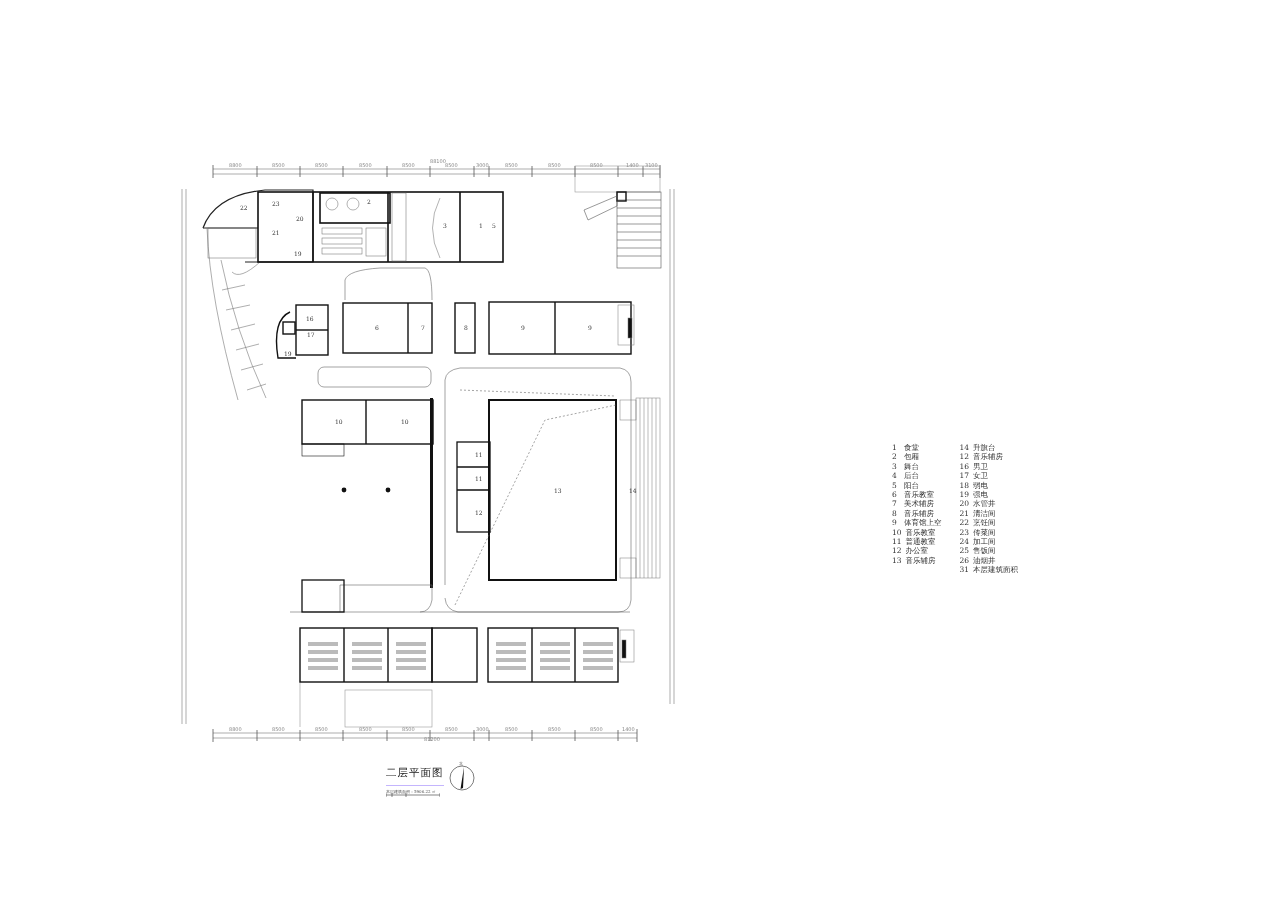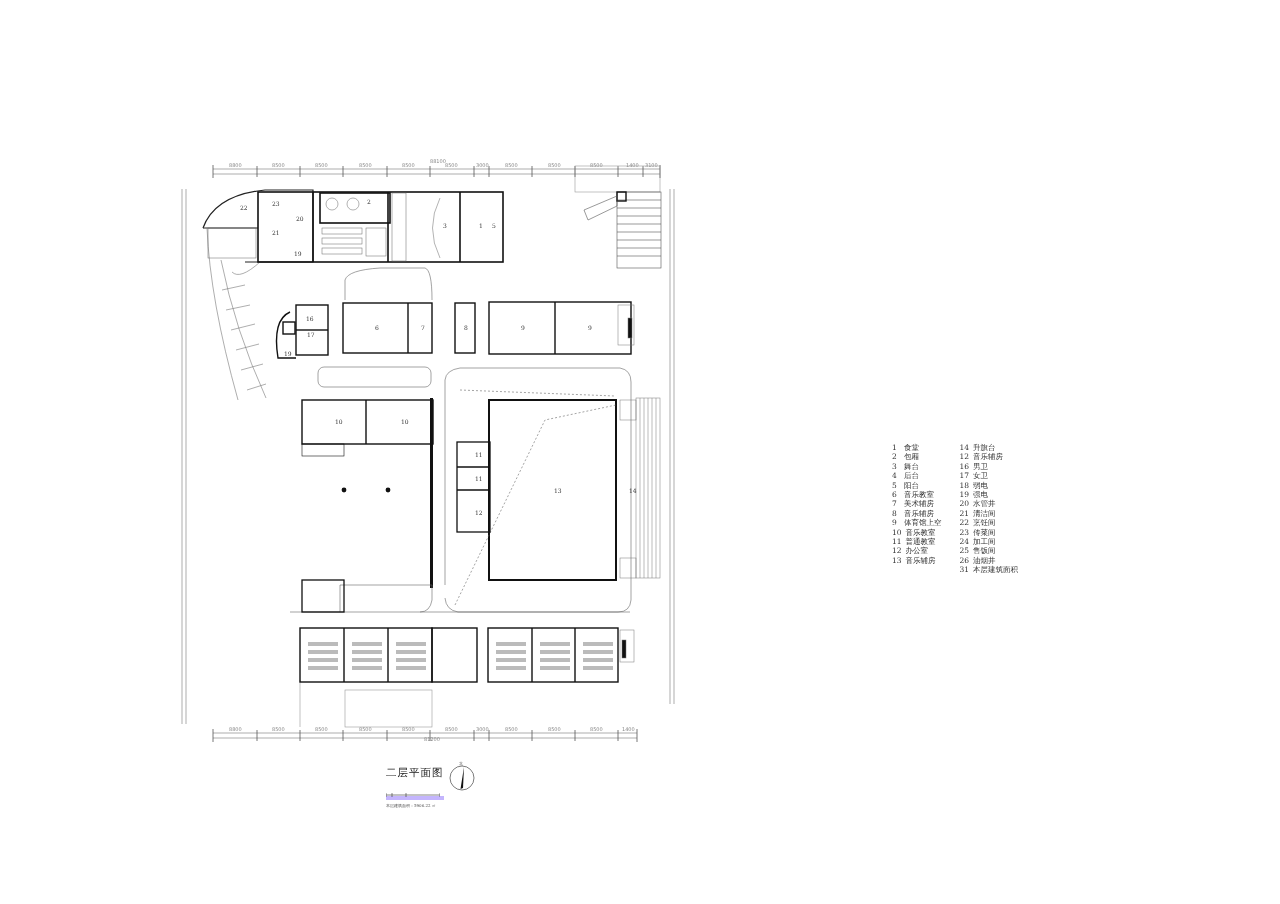--- a/index.html
+++ b/index.html
@@ -5,21 +5,21 @@
   html,body{margin:0;padding:0;background:#ffffff;}
   body{width:1280px;height:904px;position:relative;overflow:hidden;font-family:"DejaVu Serif",serif;color:#222;}
   #plan{position:absolute;left:0;top:0;width:1280px;height:904px;}
   .dimtxt{font-family:"DejaVu Sans",sans-serif;font-size:5px;fill:#888;}
   .roomlbl{font-family:"DejaVu Serif",serif;font-size:6px;fill:#333;}
   .legend{position:absolute;left:892px;top:443px;display:flex;gap:18px;font-size:7.5px;line-height:9.4px;color:#333;}
   .legend .col{display:flex;flex-direction:column;}
   .legend .item{display:flex;gap:4px;white-space:nowrap;}
   .legend .num{min-width:8px;}
   .title-block{position:absolute;left:386px;top:766px;}
-  .title-main{font-size:10.5px;letter-spacing:1px;border-bottom:4px solid #c4b5fd;padding-bottom:16px;color:#222;}
+  .title-main{font-size:10.5px;letter-spacing:1px;border-bottom:1px solid #c4b5fd;padding-bottom:5px;color:#222;}
   .title-sub{font-size:4px;color:#555;margin-top:3px;white-space:nowrap;}
   .scalebar{position:absolute;left:386px;top:793px;width:54px;height:4px;}
   .north{position:absolute;left:447px;top:760px;width:30px;height:32px;}
 </style>
 </head>
 <body>
 
 <svg id="plan" viewBox="0 0 1280 904" xmlns="http://www.w3.org/2000/svg">
 
   <g stroke="#777" stroke-width="0.6" fill="none">

